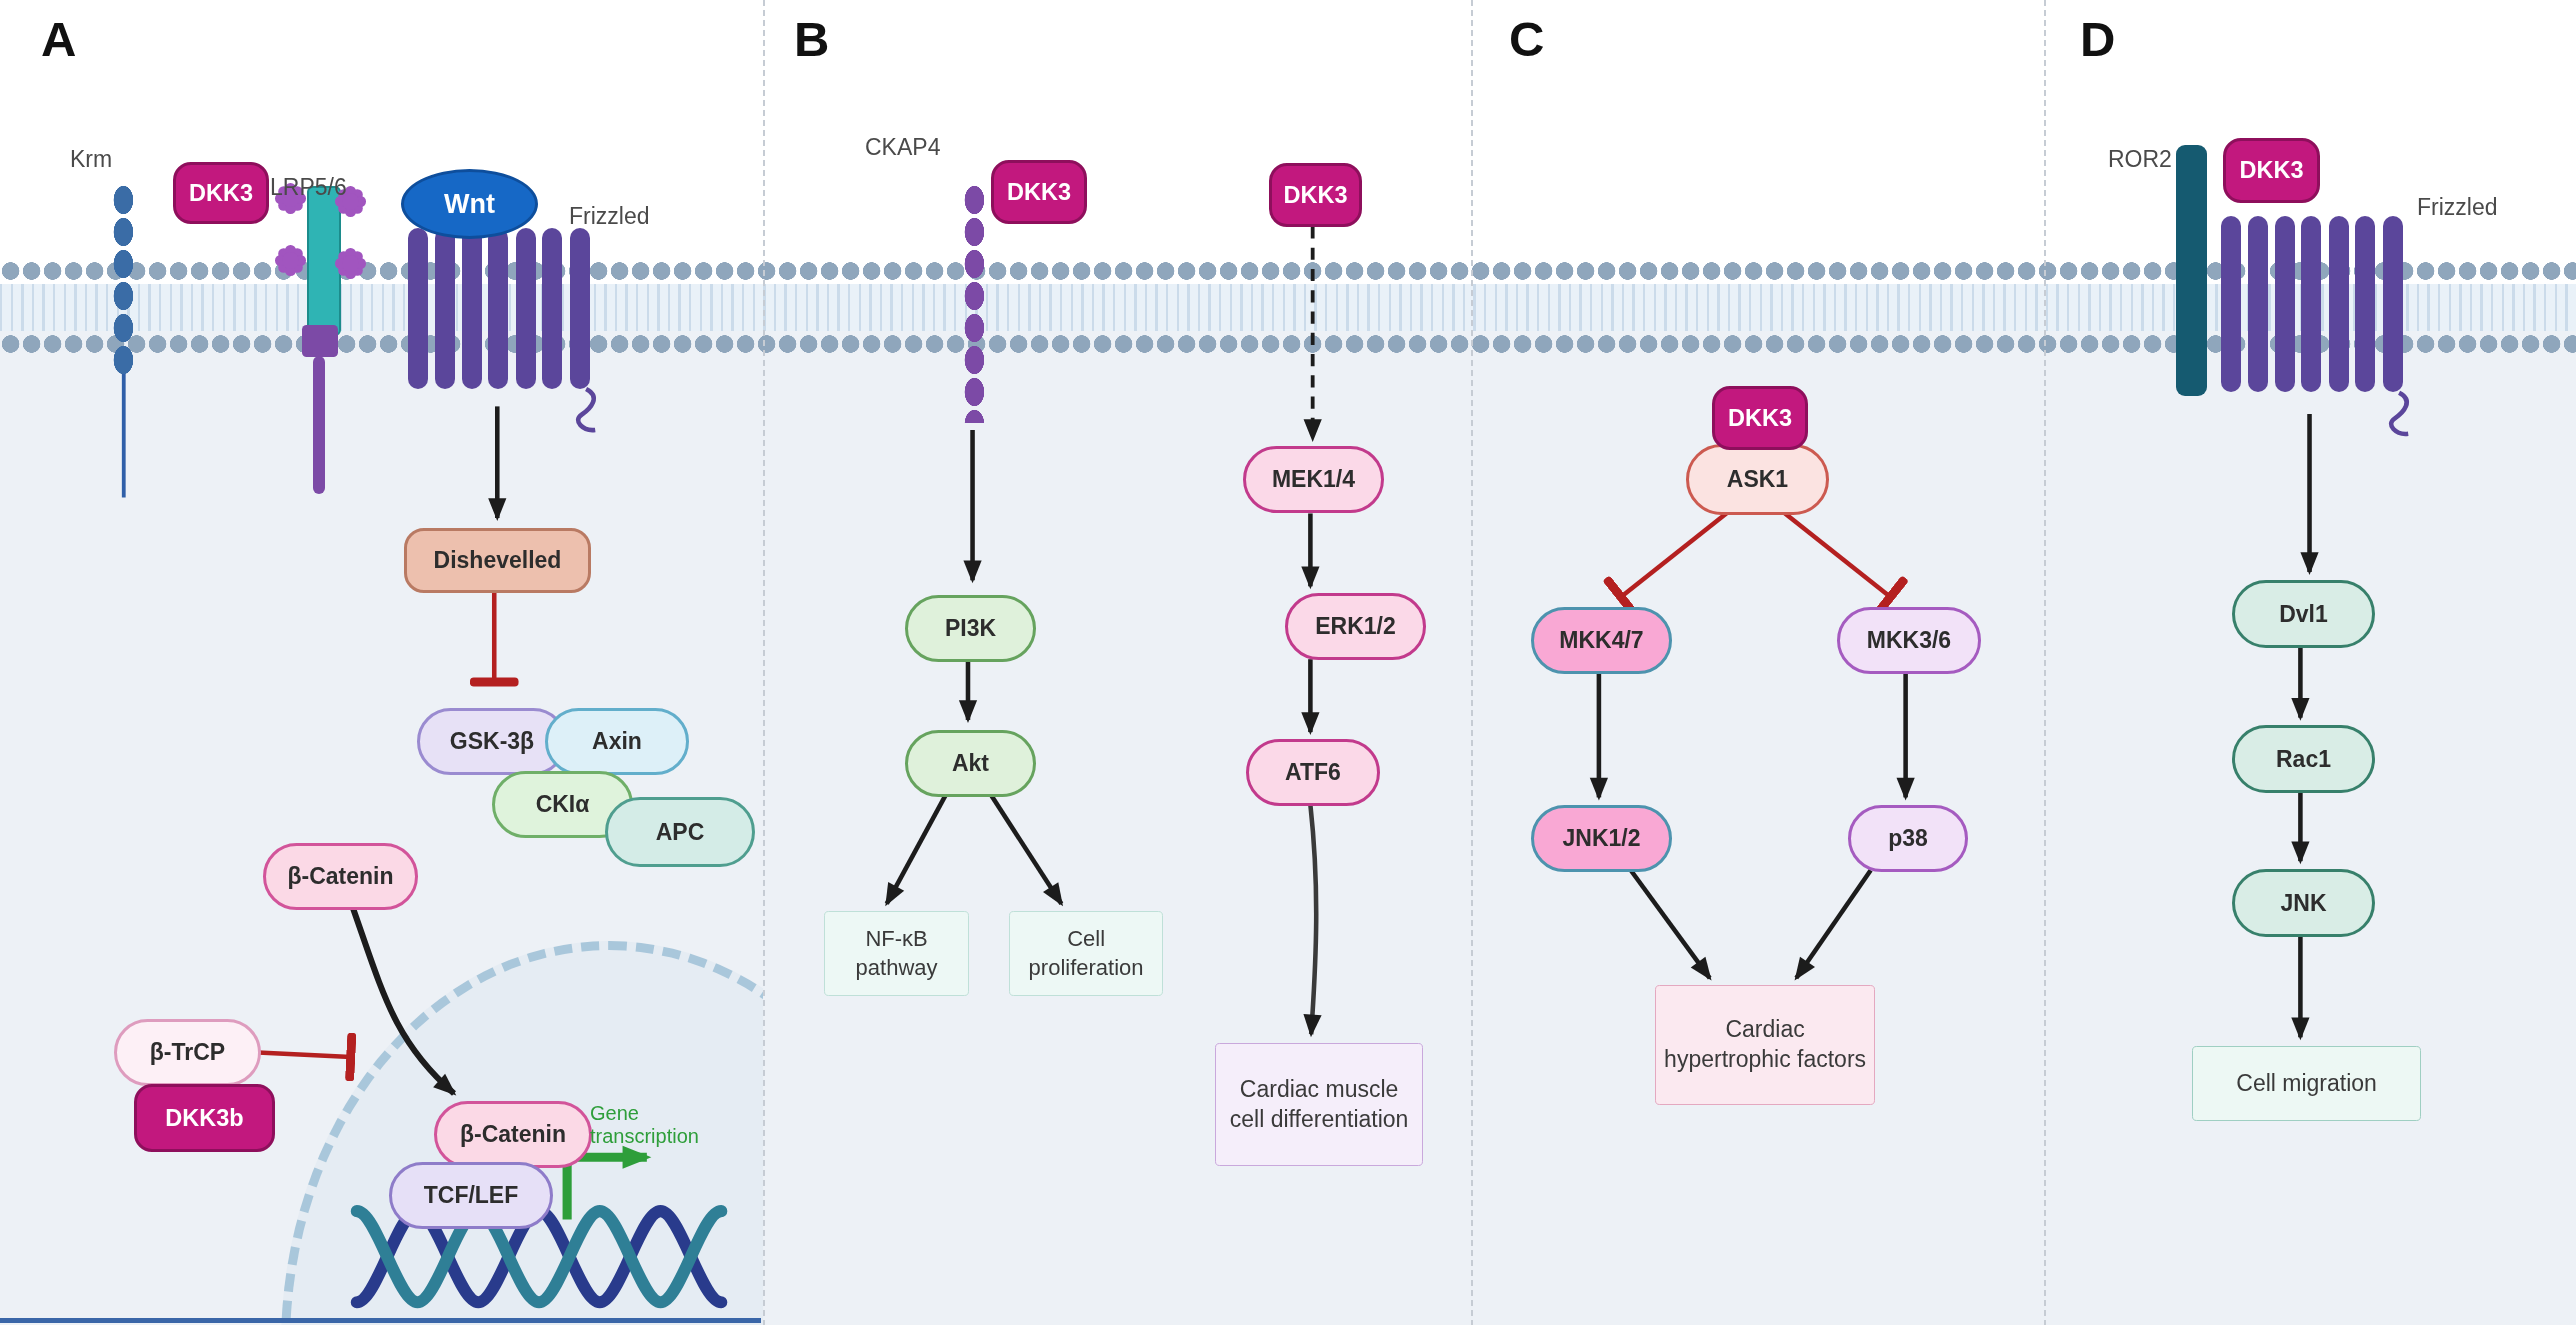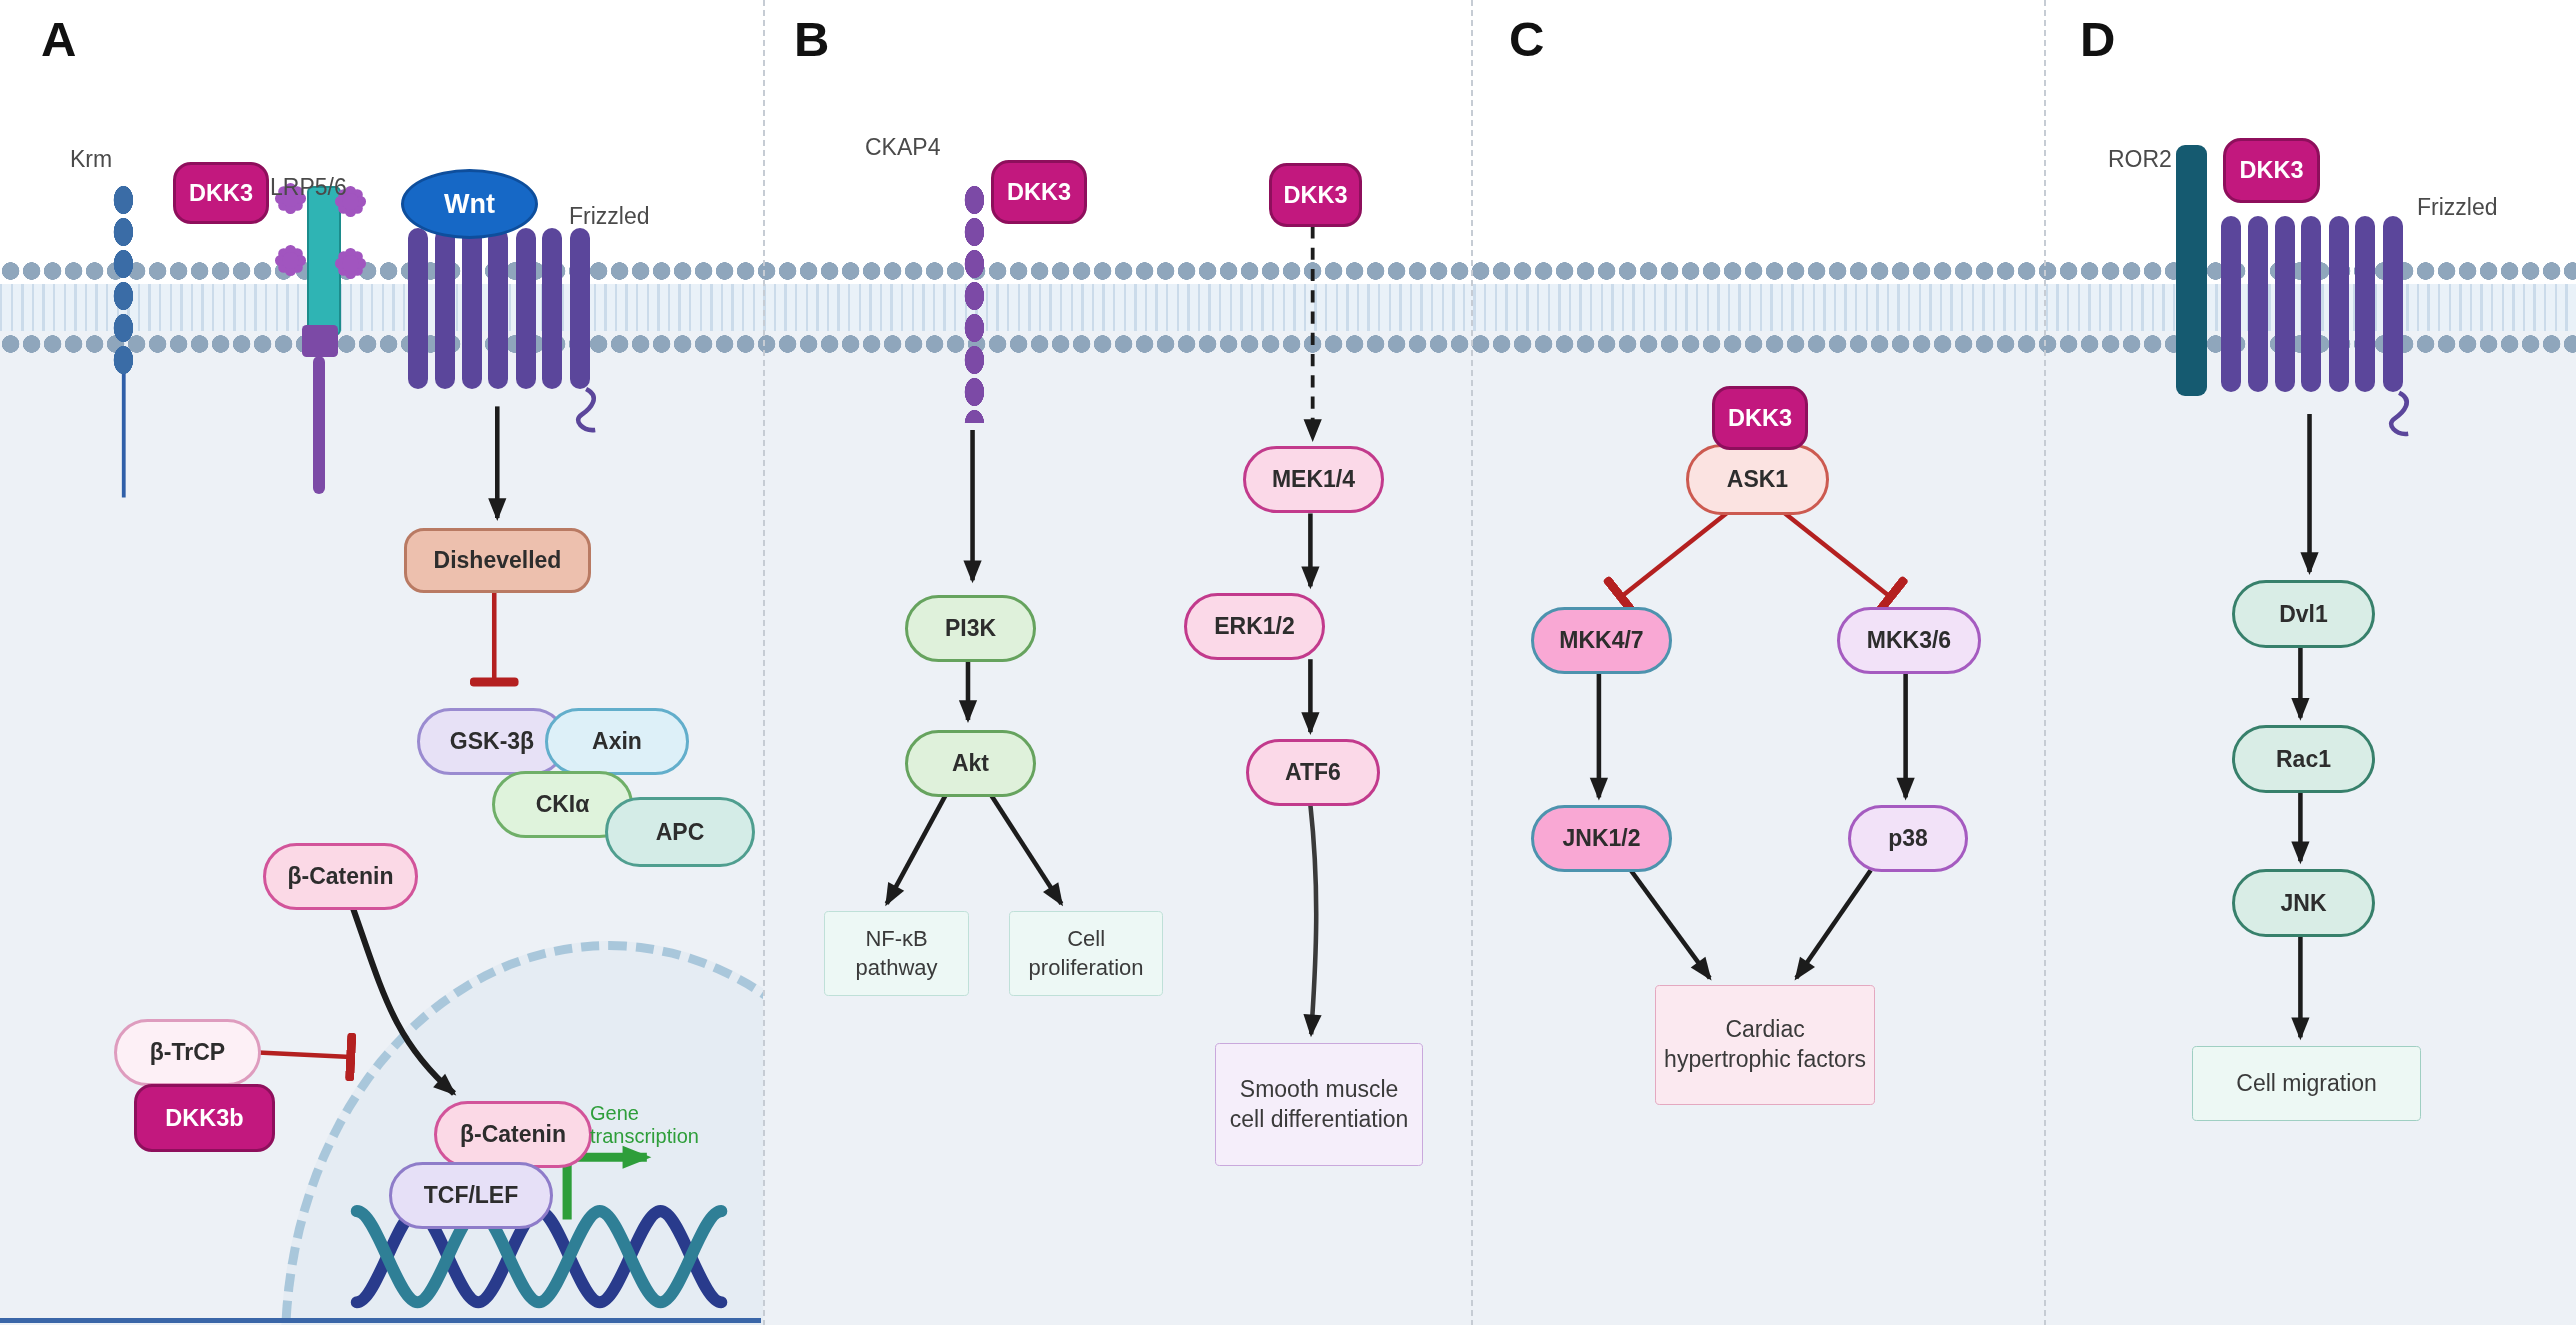--- a/index.html
+++ b/index.html
@@ -192,23 +192,23 @@
   <div class="beads ckap4-beads" style="left:963px;top:184px;height:239px;"></div>
   <div class="badge" style="left:991px;top:160px;width:90px;height:58px;">DKK3</div>
 
   <div class="node n-green" style="left:905px;top:595px;width:125px;height:61px;">PI3K</div>
   <div class="node n-green" style="left:905px;top:730px;width:125px;height:61px;">Akt</div>
   <div class="box b-mint" style="left:824px;top:911px;width:134px;height:74px;">NF-κB pathway</div>
   <div class="box b-mint" style="left:1009px;top:911px;width:143px;height:74px;">Cell proliferation</div>
 
   <div class="badge" style="left:1269px;top:163px;width:87px;height:58px;">DKK3</div>
   <div class="node n-pink" style="left:1243px;top:446px;width:135px;height:61px;">MEK1/4</div>
-  <div class="node n-pink" style="left:1184px;top:593px;width:135px;height:61px;">ERK1/2</div>
+  <div class="node n-pink" style="left:1285px;top:593px;width:135px;height:61px;">ERK1/2</div>
   <div class="node n-pink" style="left:1246px;top:739px;width:128px;height:61px;">ATF6</div>
-  <div class="box b-purp" style="left:1215px;top:1043px;width:197px;height:112px;font-size:23px;">Smooth muscle cell differentiation</div>
+  <div class="box b-purp" style="left:1215px;top:1043px;width:197px;height:112px;font-size:23px;">Cardiac muscle cell differentiation</div>
 
   <div class="badge" style="left:1712px;top:386px;width:90px;height:58px;">DKK3</div>
   <div class="node n-ask" style="left:1686px;top:444px;width:137px;height:65px;">ASK1</div>
   <div class="node n-cyan" style="left:1531px;top:607px;width:135px;height:61px;">MKK4/7</div>
   <div class="node n-viol" style="left:1837px;top:607px;width:138px;height:61px;">MKK3/6</div>
   <div class="node n-cyan" style="left:1531px;top:805px;width:135px;height:61px;">JNK1/2</div>
   <div class="node n-viol" style="left:1848px;top:805px;width:114px;height:61px;">p38</div>
   <div class="box b-pink" style="left:1655px;top:985px;width:209px;height:109px;font-size:23px;">Cardiac hypertrophic factors</div>
 
   <div class="rlabel" style="left:2108px;top:146px;text-align:right;">ROR2</div>

